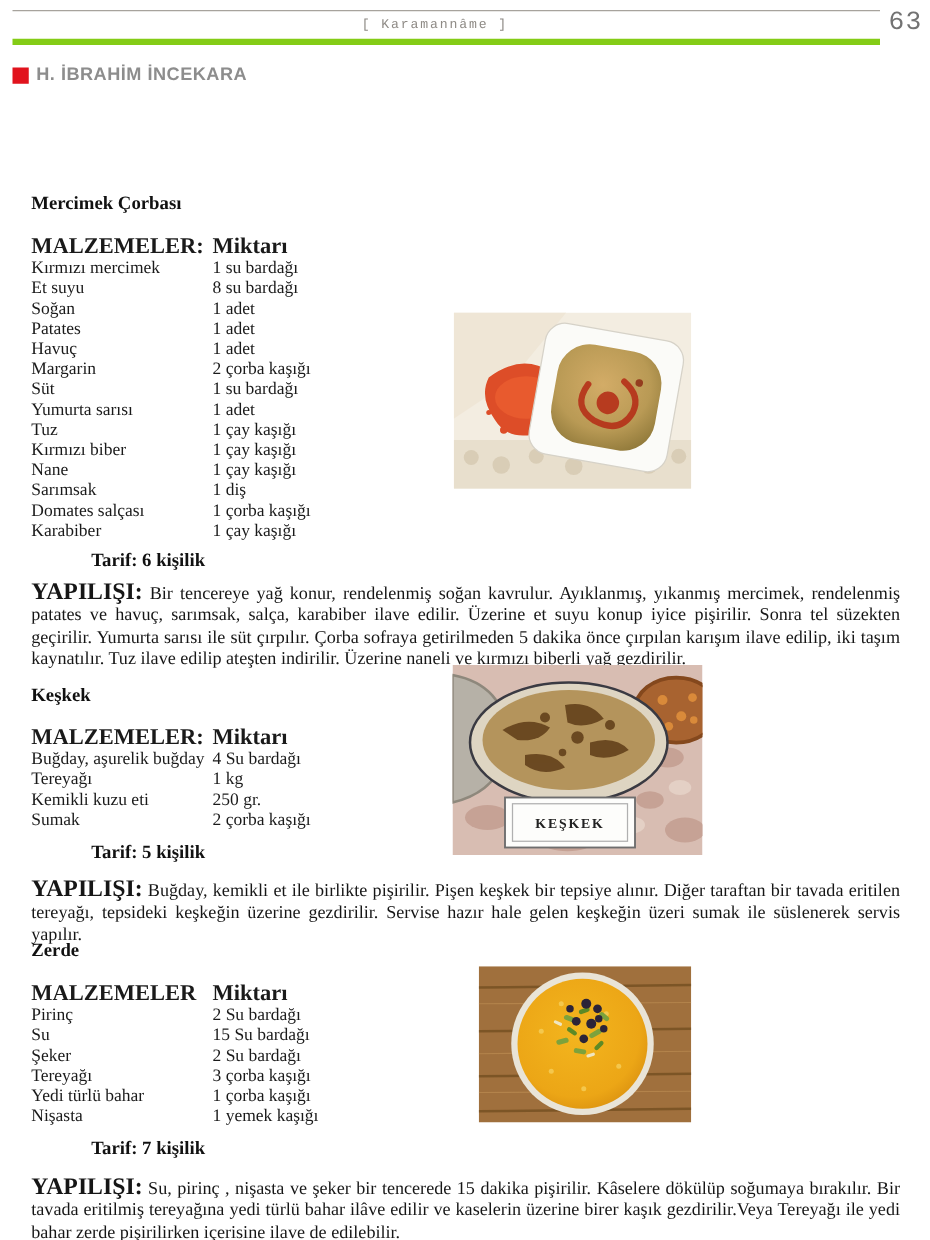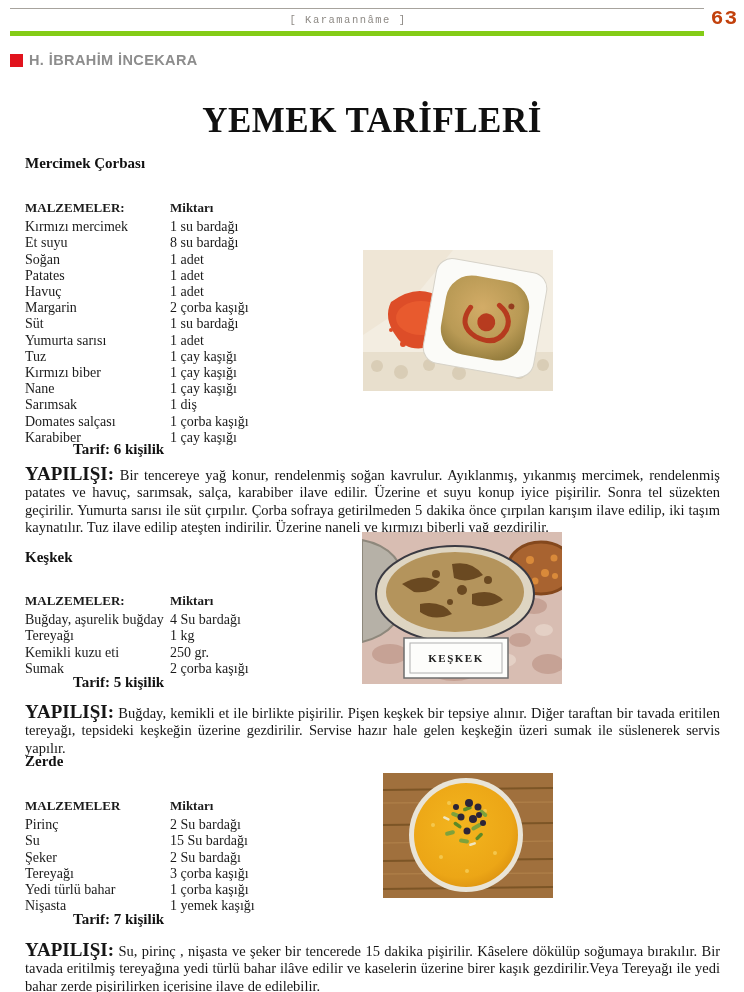--- a/index.html
+++ b/index.html
@@ -13,22 +13,22 @@
   .band{
     position:absolute;left:10px;top:8px;width:694px;height:22px;
     border-top:1px solid #a7a39d;border-bottom:5px solid #84cc16;
     display:flex;align-items:center;justify-content:center;
     font-family:"Liberation Mono", monospace;font-size:10.5px;
     color:#8e8a85;letter-spacing:1.5px;white-space:nowrap;
   }
   .band .journal{margin-right:18px;}
   .pagenum{
     position:absolute;right:6px;top:7px;
-    font-family:"Liberation Mono", monospace;font-weight:bold;
-    font-size:21px;color:#c2410c;letter-spacing:1px;
+    font-family:"Liberation Mono", monospace;font-weight:normal;
+    font-size:21px;color:#737373;letter-spacing:1px;
   }
 
   
   .author{position:absolute;left:10px;top:52px;display:flex;align-items:center;}
   .author .sq{width:13px;height:13px;background:#e1131d;display:inline-block;margin-right:6px;}
   .author .nm{
     font-family:Liberation Sans, sans-serif;font-weight:bold;
     font-size:14.5px;color:#8d8d8d;letter-spacing:0.4px;
   }
 
@@ -37,21 +37,21 @@
     position:absolute;left:0;top:101px;width:744px;margin:0;text-align:center;
     font-size:35px;font-weight:bold;color:#101010;letter-spacing:0.5px;
   }
 
   .rname{position:absolute;left:25px;margin:0;font-size:15px;font-weight:bold;color:#111;}
 
   .ing{
     position:absolute;left:25px;display:grid;grid-template-columns:145px auto;
     font-size:14px;line-height:16.2px;color:#1a1a1a;white-space:nowrap;
   }
-  .ing .ih{font-weight:bold;font-size:13px;padding-bottom:3px;margin-top:12px;}
+  .ing .ih{font-weight:bold;font-size:18px;padding-bottom:3px;}
 
   .serv{position:absolute;left:25px;font-size:15px;font-weight:bold;color:#111;margin-left:48px;}
 
   .method{
     position:absolute;left:25px;width:695px;margin:0;
     font-size:14.5px;line-height:17.3px;text-align:justify;color:#161616;
   }
   .method b{font-size:19px;}
 
   .photo{position:absolute;display:block;}
@@ -65,21 +65,20 @@
   <header class="band">
     <span class="journal">[ Karamannâme ]</span>
   </header>
   <div class="pagenum">63</div>
 
   <div class="author">
     <span class="sq"></span>
     <span class="nm">H. İBRAHİM İNCEKARA</span>
   </div>
 
-  <h1 class="title">YEMEK TARİFLERİ</h1>
 
   <h2 class="rname" style="top:155px">Mercimek Çorbası</h2>
 
   <div class="ing" style="top:188px">
     <div class="ih">MALZEMELER:</div>
     <div class="ih">Miktarı</div>
     <div>Kırmızı mercimek</div>
       <div>1 su bardağı</div>
     <div>Et suyu</div>
       <div>8 su bardağı</div>

